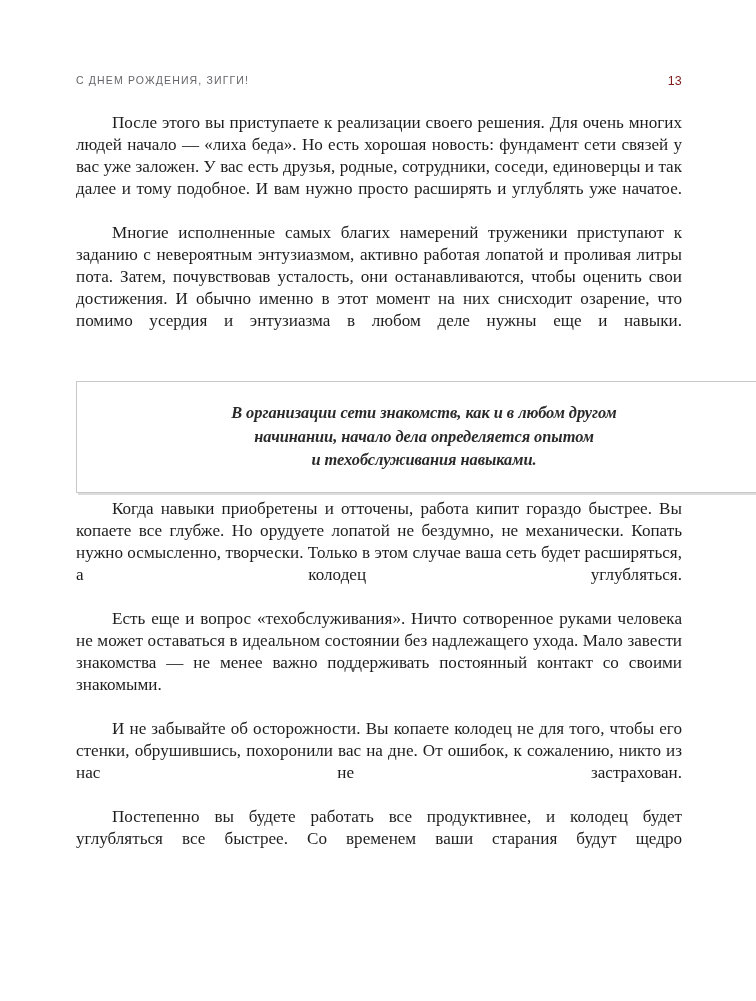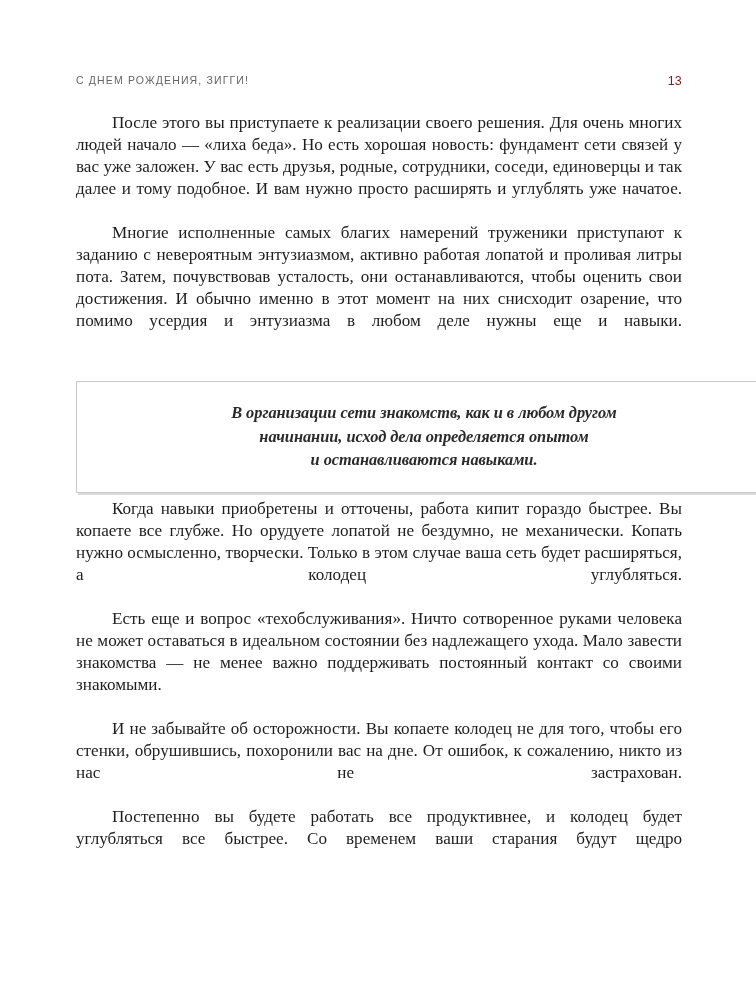--- a/index.html
+++ b/index.html
@@ -133,22 +133,22 @@
 
   <div class="text-column">
     <p class="body-par">После этого вы приступаете к реализации своего решения. Для очень многих людей начало — «лиха беда». Но есть хорошая новость: фундамент сети связей у вас уже заложен. У вас есть друзья, родные, сотрудники, соседи, единоверцы и так далее и тому подобное. И вам нужно просто расширять и углублять уже начатое.</p>
     <p class="body-par">Многие исполненные самых благих намерений труженики приступают к заданию с невероятным энтузиазмом, активно работая лопатой и проливая литры пота. Затем, почувствовав усталость, они останавливаются, чтобы оценить свои достижения. И обычно именно в этот момент на них снисходит озарение, что помимо усердия и энтузиазма в любом деле нужны еще и навыки.</p>
   </div>
 
   <div class="callout-wrap">
     <div class="callout">
       <div class="callout-text">
         <span class="cl-line">В организации сети знакомств, как и в любом другом</span>
-        <span class="cl-line">начинании, исход дела определяется опытом</span>
-        <span class="cl-line">и останавливаются навыками.</span>
+        <span class="cl-line">начинании, начало дела определяется опытом</span>
+        <span class="cl-line">и техобслуживания навыками.</span>
       </div>
     </div>
   </div>
 
   <div class="text-column-lower">
     <p class="body-par">Когда навыки приобретены и отточены, работа кипит гораздо быстрее. Вы копаете все глубже. Но орудуете лопатой не бездумно, не механически. Копать нужно осмысленно, творчески. Только в этом случае ваша сеть будет расширяться, а колодец углубляться.</p>
     <p class="body-par">Есть еще и вопрос «техобслуживания». Ничто сотворенное руками человека не может оставаться в идеальном состоянии без надлежащего ухода. Мало завести знакомства — не менее важно поддерживать постоянный контакт со своими знакомыми.</p>
     <p class="body-par">И не забывайте об осторожности. Вы копаете колодец не для того, чтобы его стенки, обрушившись, похоронили вас на дне. От ошибок, к сожалению, никто из нас не застрахован.</p>
     <p class="body-par">Постепенно вы будете работать все продуктивнее, и колодец будет углубляться все быстрее. Со временем ваши старания будут щедро</p>
   </div>

